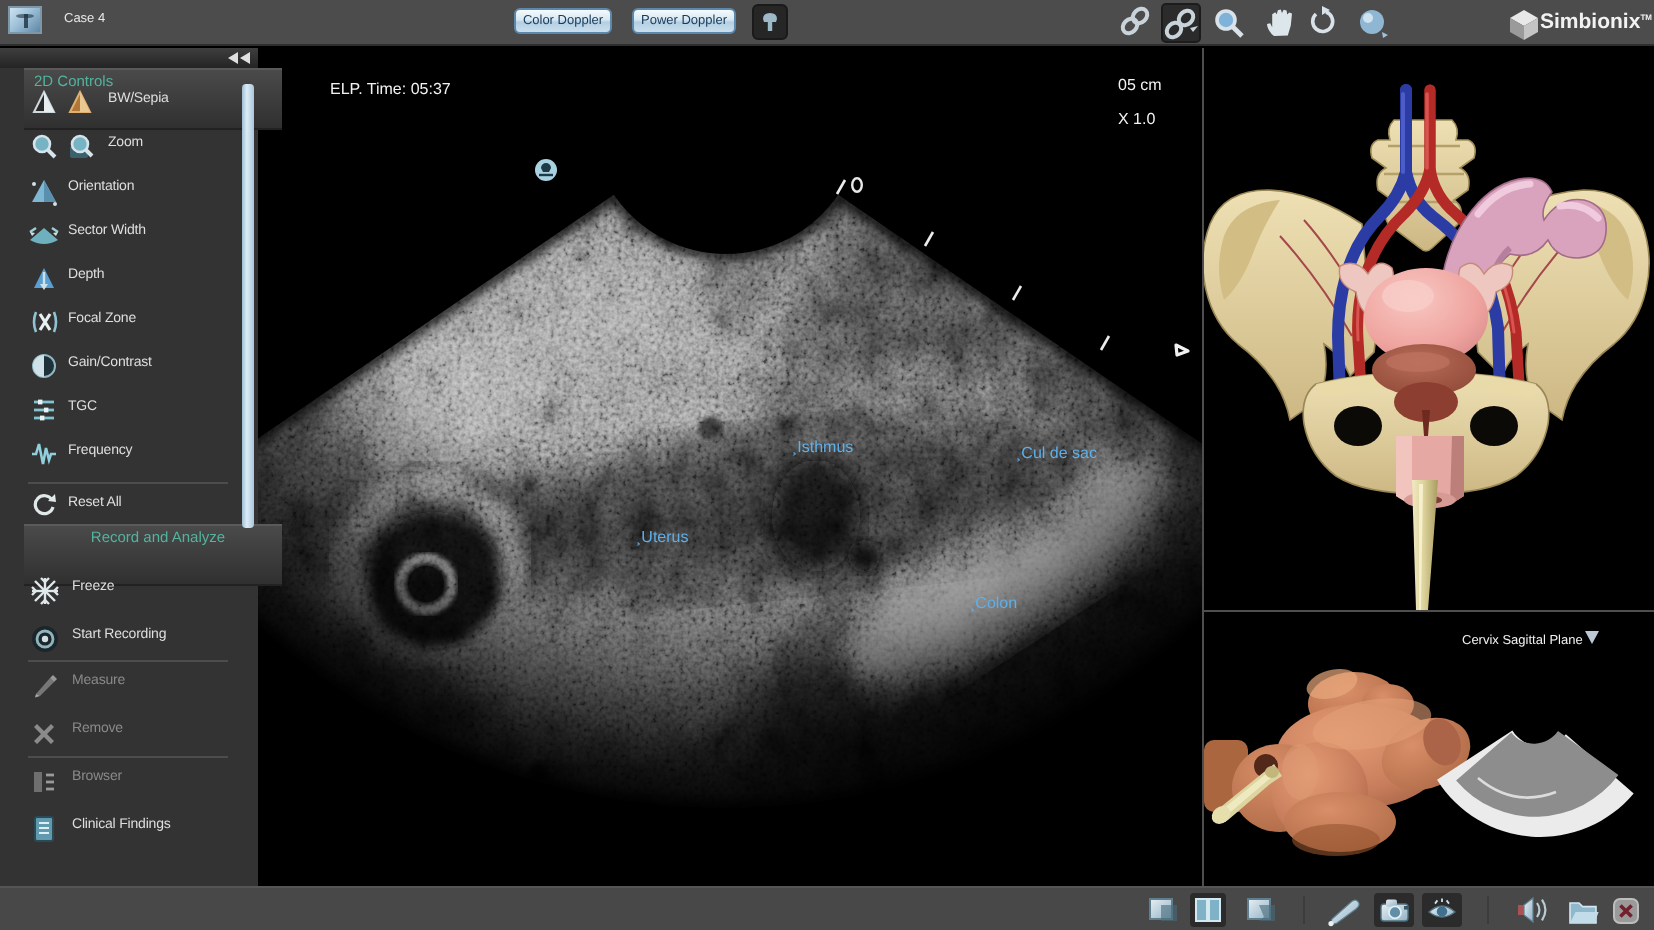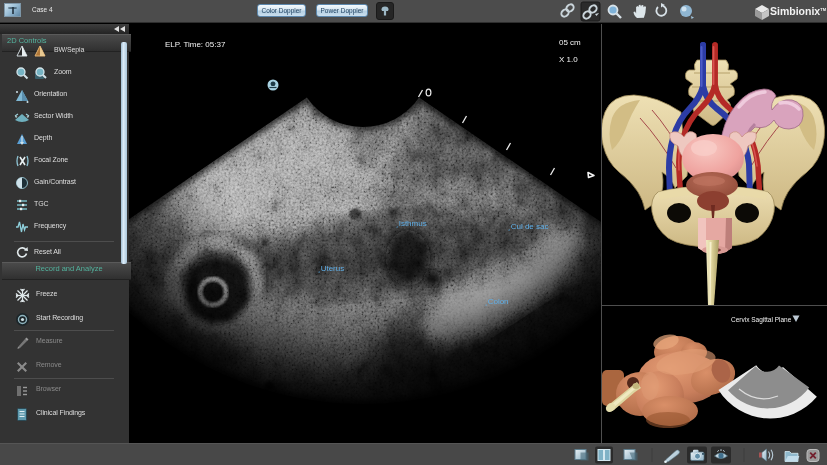--- a/index.html
+++ b/index.html
@@ -14,21 +14,21 @@
 #thumb:after { content:""; position:absolute; left:3px; top:2.5px; width:9px; height:2.5px; background:rgba(32,52,66,.6); border-radius:40%; }
 #case4 { position:absolute; left:32px; top:6px; color:#e8e8e8; font-size:6.5px; }
 .dopbtn { position:absolute; top:4px; height:13px; white-space:nowrap; overflow:hidden; border:1px solid #5d88ad; border-radius:3px; background:linear-gradient(180deg,#f5fafd 0%,#d7e7f2 45%,#b4cfe2 55%,#cadfee 100%); color:#173a5a; font-size:6.5px; text-align:center; line-height:12px; }
 #btn-color { left:257px; width:49px; }
 #btn-power { left:316px; width:52px; }
 #btn-probe { position:absolute; left:376px; top:2px; width:18px; height:18px; background:#262626; border-radius:3px; border:1px solid #1a1a1a; }
 
 
 #sidebar { position:absolute; left:0; top:24px; width:129px; height:419px; background:#333333; }
 #collapse { position:absolute; left:0; top:0; width:129px; height:10px; background:linear-gradient(180deg,#3e3e3e,#242424); }
-.shead { position:absolute; left:2px; width:129px; height:18px; background:linear-gradient(180deg,#4a4a4a,#303030); border-top:1px solid #5a5a5a; border-bottom:1px solid #222; color:#53b39e; font-size:7.5px; line-height:12px; padding-left:5px; }
+.shead { position:absolute; left:12px; width:129px; height:31px; background:linear-gradient(180deg,#4a4a4a,#303030); border-top:1px solid #5a5a5a; border-bottom:1px solid #222; color:#53b39e; font-size:7.5px; line-height:12px; padding-left:5px; }
 .sitem { position:absolute; color:#dfdfdf; font-size:7px; letter-spacing:-0.1px; }
 .sitem.off { color:#8a8a8a; }
 .sep { position:absolute; left:14px; width:100px; height:1px; background:#4d4d4d; }
 #scrollbar { position:absolute; left:121px; top:18px; width:6px; height:222px; background:linear-gradient(90deg,#9fbdd2,#dcecf8 40%,#aac6da); border-radius:2px; }
 </style>
 </head>
 <body>
 <div id="stage">
 
   <div class="abs" style="left:129px;top:24px;width:472px;height:419px;background:#000;"></div>

